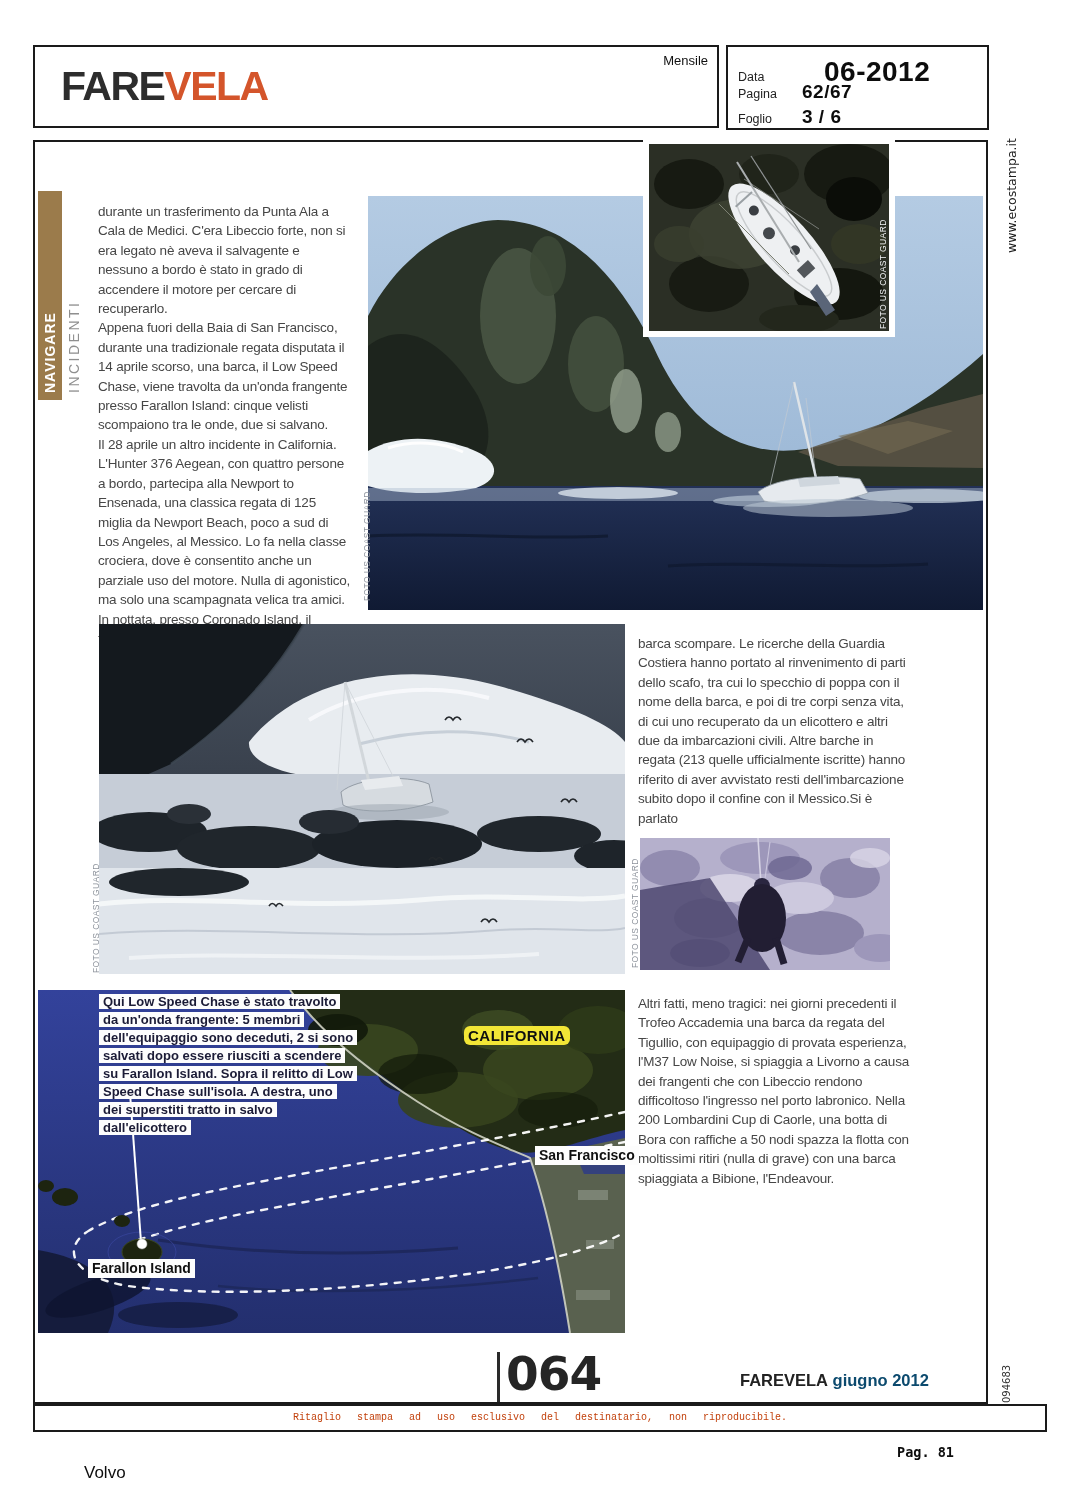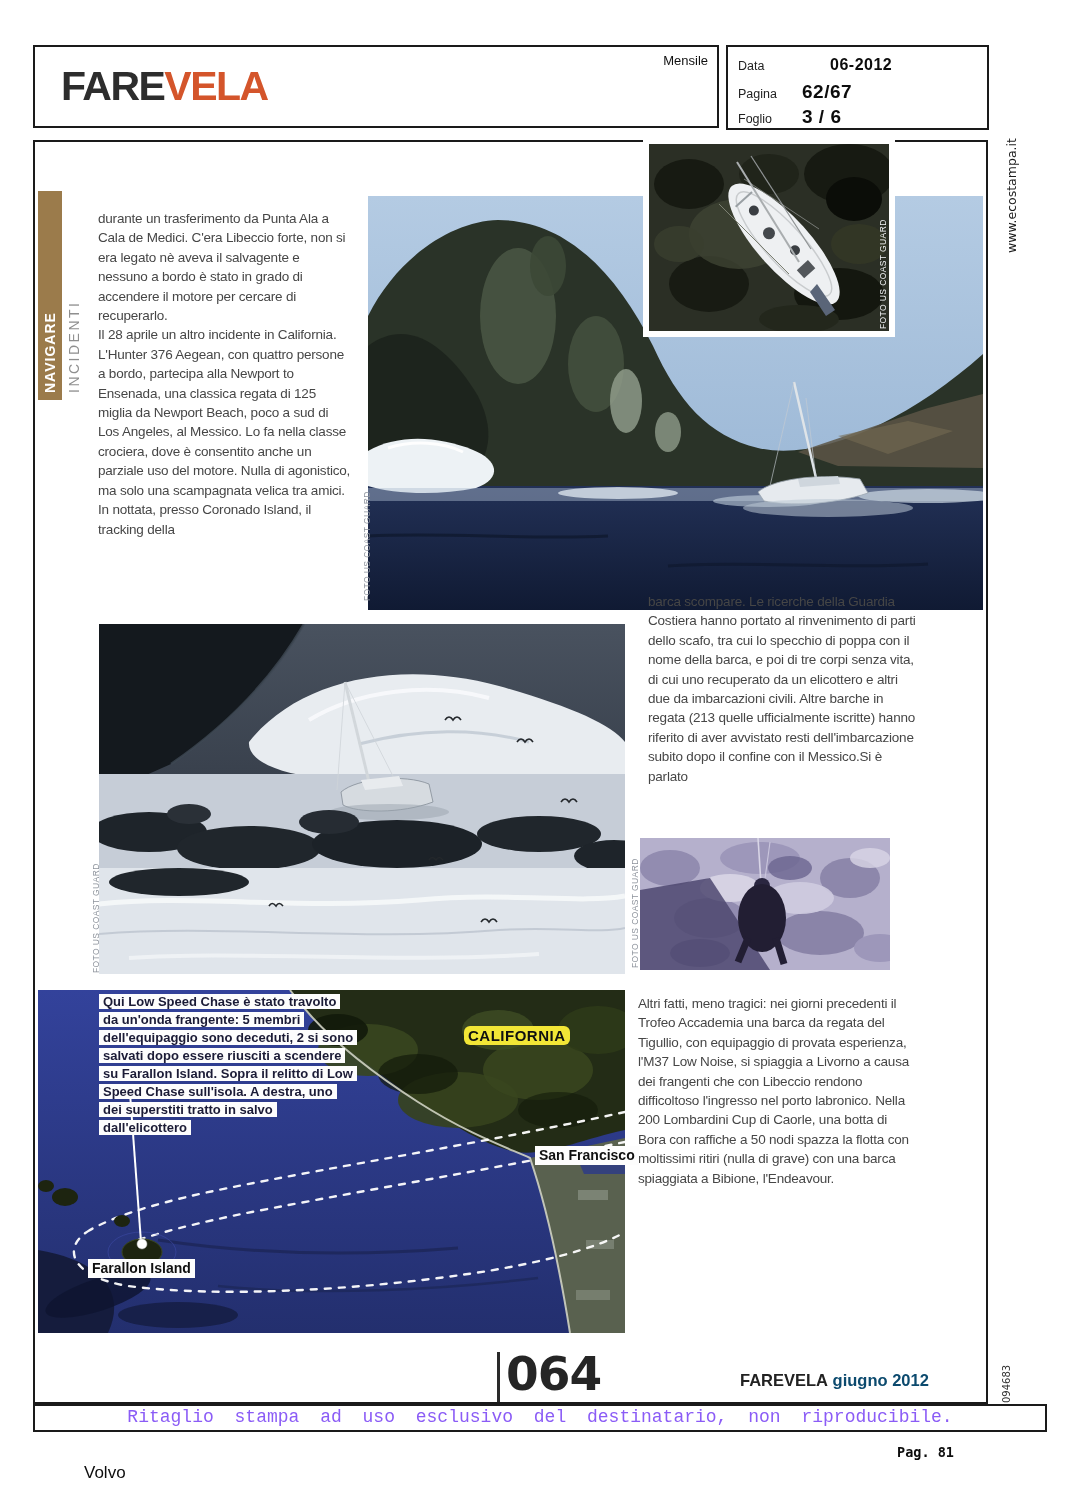--- a/index.html
+++ b/index.html
@@ -24,22 +24,22 @@
   .credit{font-size:8.5px;color:#8d939c;letter-spacing:.4px;}
   .credit.white{color:#f2f4f6;}
   .watermark{font-size:12.5px;color:#1c1c1c;font-family:"DejaVu Sans",sans-serif;}
   .clipcode{font-size:10px;color:#333;font-family:"DejaVu Sans",sans-serif;}
 
   .section-bar{position:absolute;left:38px;top:191px;width:24px;height:209px;background:#9b7b4b;}
 
   
   .col{position:absolute;font-size:13.5px;line-height:19.4px;letter-spacing:-.2px;color:#464646;}
   .col p{margin:0;}
-  .col1{left:98px;top:209px;width:253px;}
-  .col2{left:638px;top:592px;width:272px;margin-left:10px;}
+  .col1{left:98px;top:202px;width:253px;}
+  .col2{left:638px;top:634px;width:272px;}
   .col3{left:638px;top:994px;width:272px;}
 
   
   .photo{position:absolute;overflow:hidden;}
   .photo svg{display:block;}
   .photo-main{left:368px;top:196px;width:615px;height:414px;}
   .photo-inset{position:absolute;left:643px;top:138px;width:252px;height:199px;background:#fff;
                padding:6px;box-sizing:border-box;z-index:5;}
   .photo-mid{left:99px;top:624px;width:526px;height:350px;}
   .photo-rescue{left:640px;top:838px;width:250px;height:132px;}
@@ -57,40 +57,40 @@
 
   
   .pageno-bar{position:absolute;left:497px;top:1352px;width:3px;height:50px;background:#2a2a2a;}
   .pageno{position:absolute;left:506px;top:1346px;font-family:"DejaVu Sans",sans-serif;
           font-weight:bold;font-size:47px;letter-spacing:-1px;color:#252525;}
   .mag-footer{position:absolute;left:740px;top:1371px;font-size:16.5px;}
   .mag-footer .name{font-weight:bold;color:#222;}
   .mag-footer .issue{color:#0c4a6e;font-weight:bold;}
   .notice-strip{position:absolute;left:33px;top:1404px;width:1014px;height:28px;border:2px solid #1a1a1a;
                 box-sizing:border-box;text-align:center;font-family:"Liberation Mono",monospace;
-                font-size:18px;line-height:23px;color:#8b5cf6;word-spacing:10px;background:#fff;}
+                font-size:10px;line-height:23px;color:#c2410c;word-spacing:10px;background:#fff;}
   .advertiser{position:absolute;left:84px;top:1448px;font-size:17px;color:#0d0d0d;margin-top:15px;}
   .pageref{position:absolute;left:897px;top:1444px;font-family:"DejaVu Sans Mono",monospace;
            font-weight:bold;font-size:13.5px;color:#0d0d0d;}
 </style>
 </head>
 <body>
 
 <div class="page">
 
   <div class="box" style="left:33px;top:45px;width:686px;height:83px;">
     <div class="logo"><span class="fare">FARE</span><span class="vela">VELA</span></div>
     <div class="frequency">Mensile</div>
   </div>
 
   <div class="box" style="left:726px;top:45px;width:263px;height:85px;padding-left:32px;">
     <div class="info-rows">
       <div class="info-row">
         <span class="info-label">Data</span>
-        <span class="info-value" style="margin-left:28px;font-size:16px;">06-2012</span>
+        <span class="info-value" style="margin-left:22px;font-size:28px;">06-2012</span>
       </div>
       <div class="info-row">
         <span class="info-label">Pagina</span>
         <span class="info-value">62/67</span>
       </div>
       <div class="info-row">
         <span class="info-label">Foglio</span>
         <span class="info-value">3 / 6</span>
       </div>
     </div>
@@ -100,20 +100,21 @@
   <div class="vtext clipcode" style="left:1001px;top:1403px;">094683</div>
 
   <div class="box" style="left:33px;top:140px;width:955px;height:1264px;"></div>
 
   <div class="section-bar"></div>
   <div class="vtext navigare" style="left:42px;top:393px;">NAVIGARE</div>
   <div class="vtext incidenti" style="left:66px;top:393px;">INCIDENTI</div>
 
   <div class="col col1">
     <p>durante un trasferimento da Punta Ala a Cala de Medici. C'era Libeccio forte, non si era legato nè aveva il salvagente e nessuno a bordo è stato in grado di accendere il motore per cercare di recuperarlo.</p>
+    <p>Appena fuori della Baia di San Francisco, durante una tradizionale regata disputata il 14 aprile scorso, una barca, il Low Speed Chase, viene travolta da un'onda frangente presso Farallon Island: cinque velisti scompaiono tra le onde, due si salvano.</p>
     <p>Il 28 aprile un altro incidente in California. L'Hunter 376 Aegean, con quattro persone a bordo, partecipa alla Newport to Ensenada, una classica regata di 125 miglia da Newport Beach, poco a sud di Los Angeles, al Messico. Lo fa nella classe crociera, dove è consentito anche un parziale uso del motore. Nulla di agonistico, ma solo una scampagnata velica tra amici. In nottata, presso Coronado Island, il tracking della</p>
   </div>
 
   <div class="photo photo-main">
     <svg width="615" height="414" viewBox="0 0 615 414">
       <defs>
         <linearGradient id="pmsky" x1="0" y1="0" x2="0" y2="1">
           <stop offset="0" stop-color="#b4cbe3"></stop>
             <stop offset="1" stop-color="#9cb8d6"></stop>
         </linearGradient>

